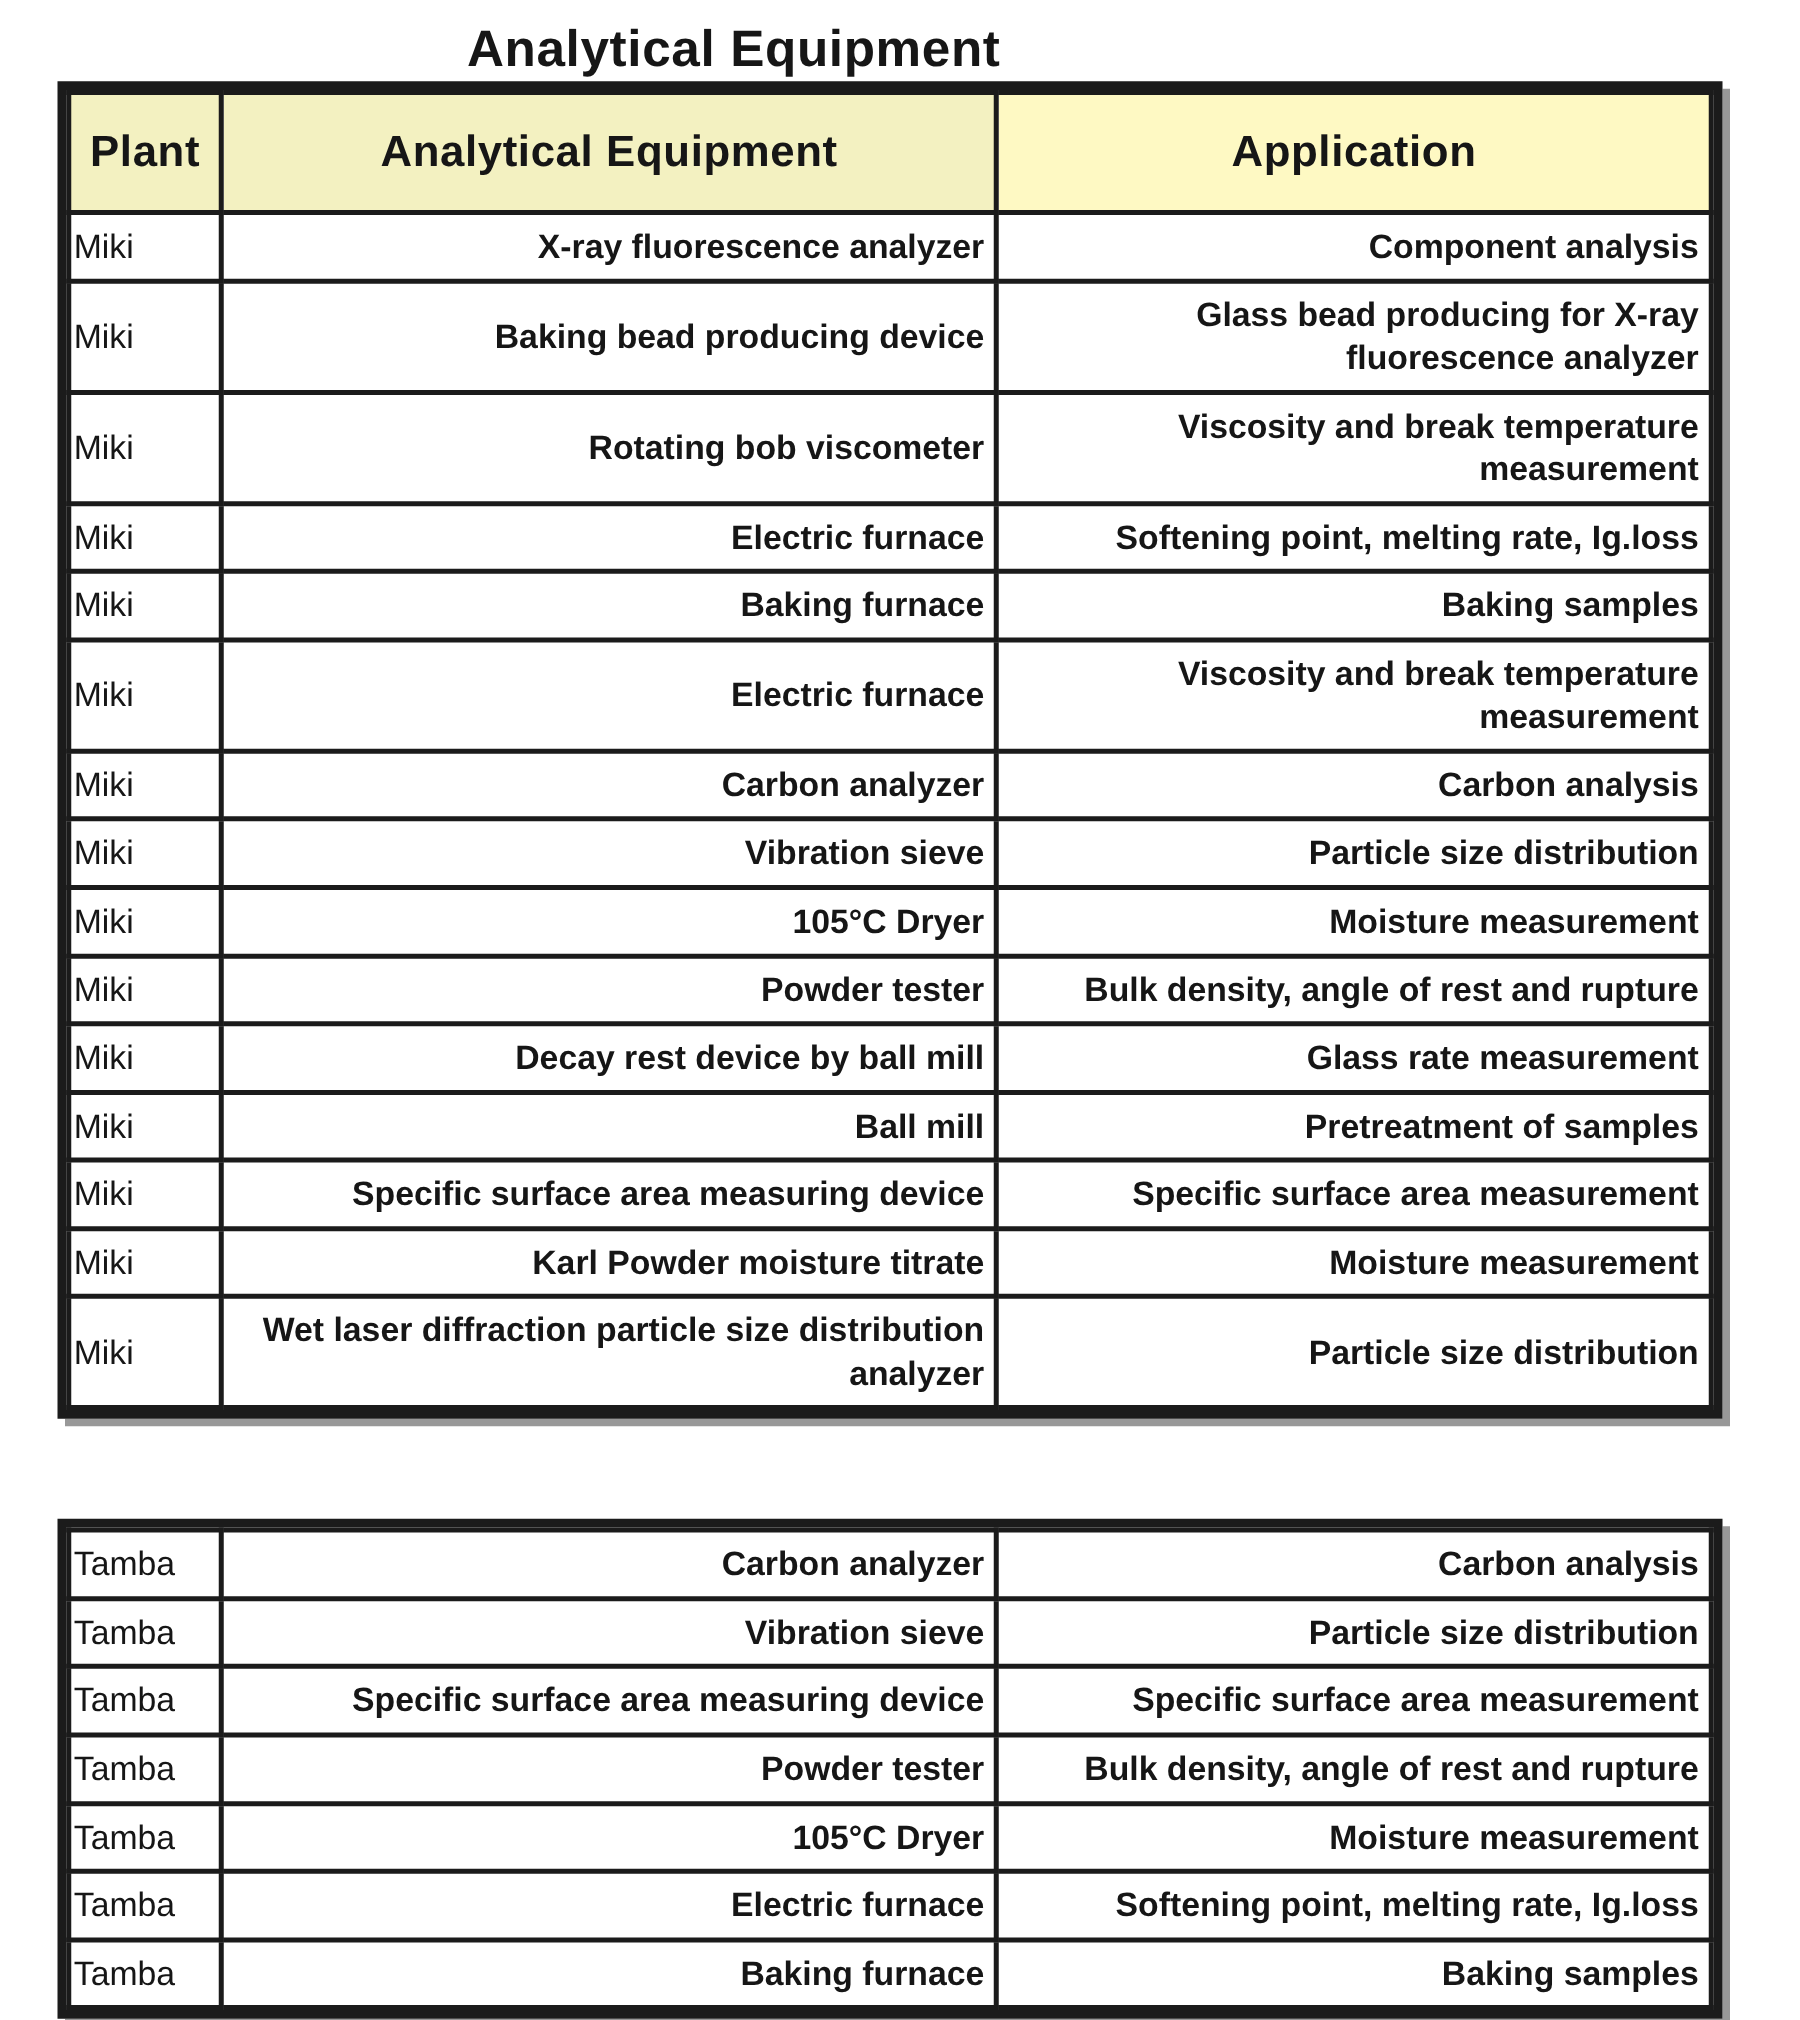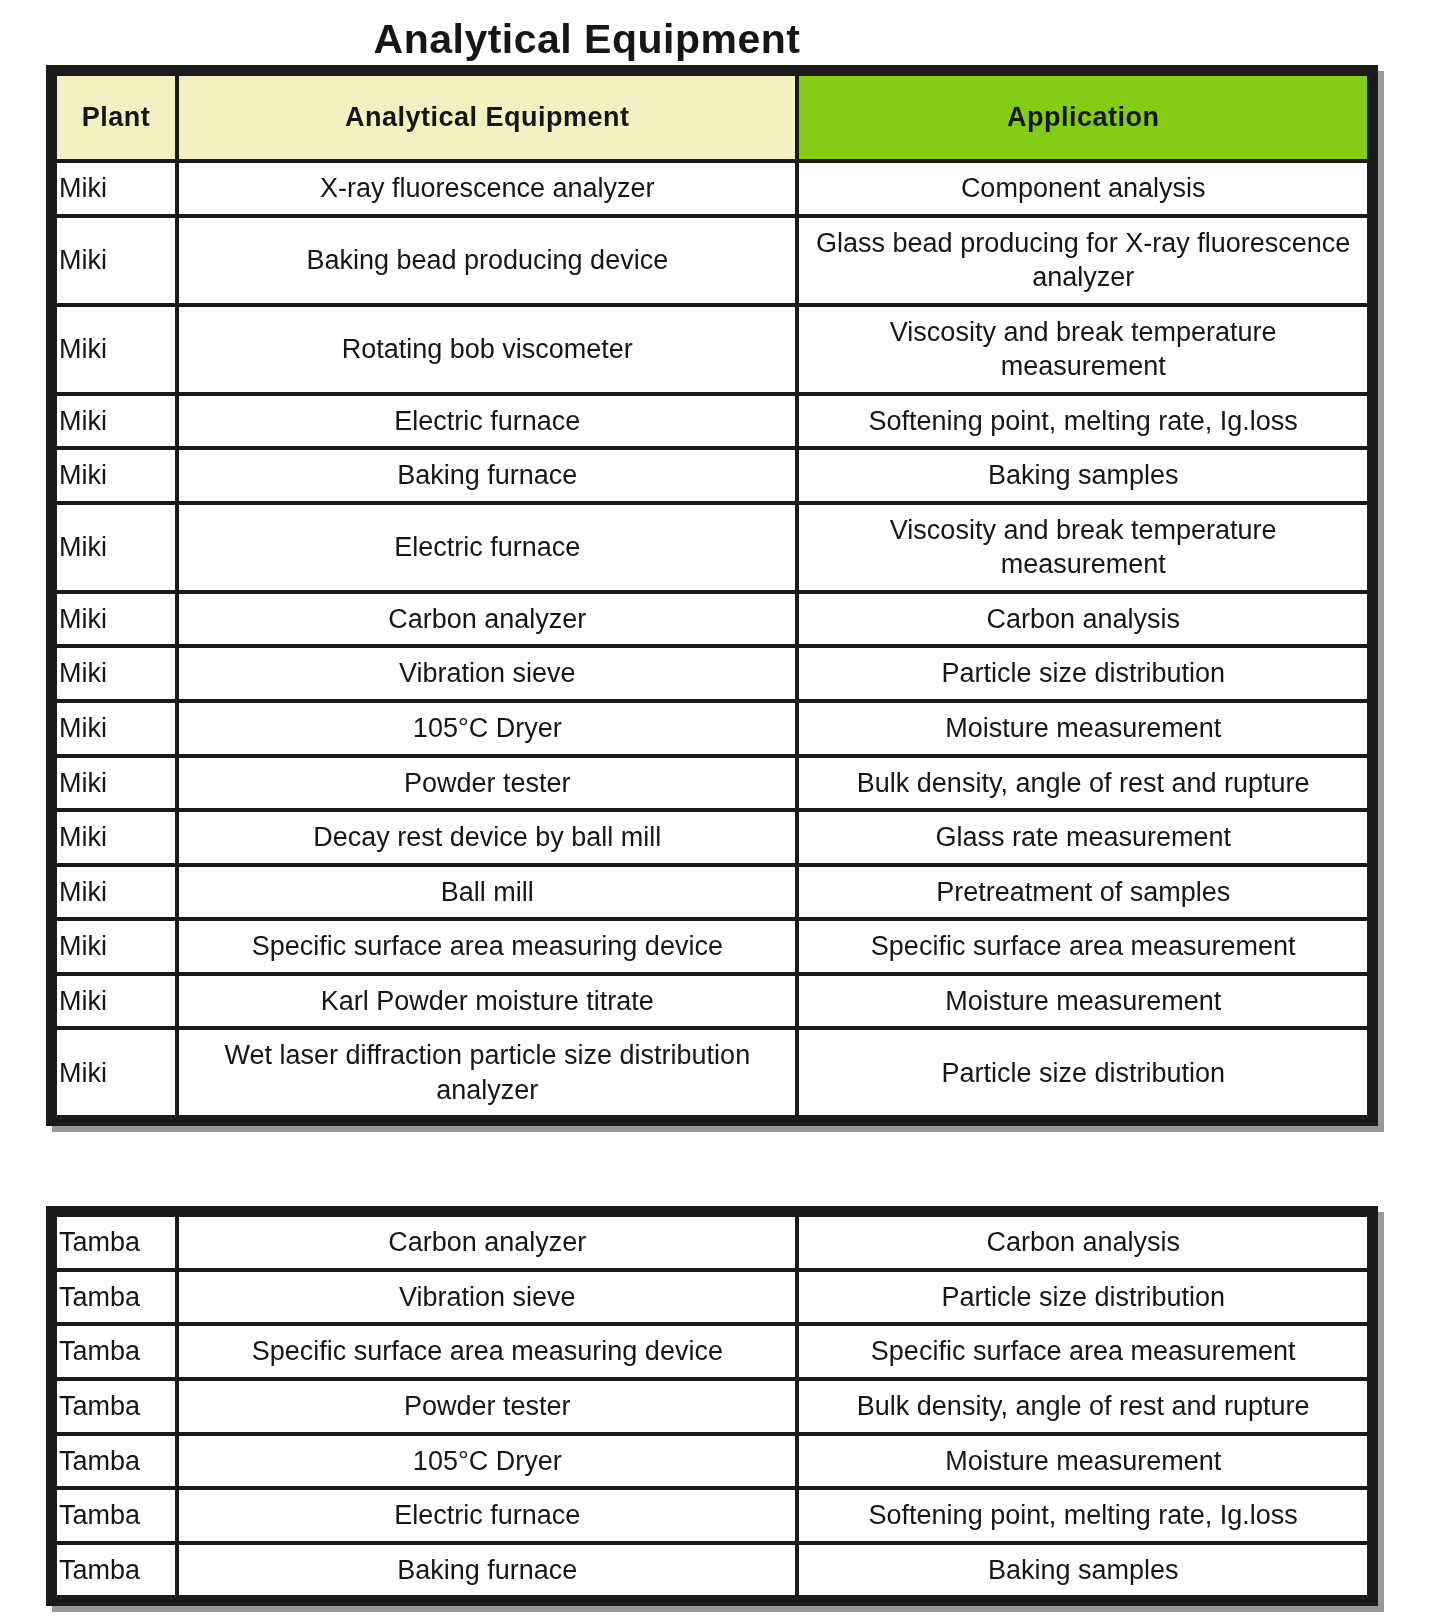--- a/index.html
+++ b/index.html
@@ -39,61 +39,62 @@
   col.c1 { width: 9.3%; }
   col.c2 { width: 47.2%; }
   col.c3 { width: 43.5%; }
   th, td {
     border: 4px solid #1b1b1b;
     box-sizing: border-box;
     overflow: hidden;
   }
   th {
     background: #f3f1c1;
-    font-size: 27px;
+    font-size: 35px;
     font-weight: bold;
     text-align: center;
     padding: 26px 6px;
     letter-spacing: 0.5px;
   }
   td {
     font-size: 27px;
     font-weight: 400;
     line-height: 1.28;
     padding: 8px 8px;
     vertical-align: middle;
     background: #ffffff;
   }
   td.cell-plant {
     text-align: left;
     padding: 8px 2px;
   }
   td.cell-equipment, td.cell-application {
-    text-align: center;
+    text-align: right;
+    font-weight: bold;
   }
 </style>
 </head>
 <body>
 
 <div class="page">
 
   <h1 class="title">Analytical Equipment</h1>
 
   <div class="table-wrap first">
     <table>
       <colgroup>
         <col class="c1">
           <col class="c2">
           <col class="c3">
       </colgroup>
       <thead>
         <tr>
           <th style="background: rgb(243, 241, 193);">Plant</th>
           <th style="background: rgb(243, 241, 193);">Analytical Equipment</th>
-          <th style="background: #84cc16;">Application</th>
+          <th style="background: #fef9c3;">Application</th>
         </tr>
       </thead>
       <tbody>
           <tr>
             <td class="cell-plant">Miki</td>
             <td class="cell-equipment">X-ray fluorescence analyzer</td>
             <td class="cell-application">Component analysis</td>
           </tr>
           <tr>
             <td class="cell-plant">Miki</td>

